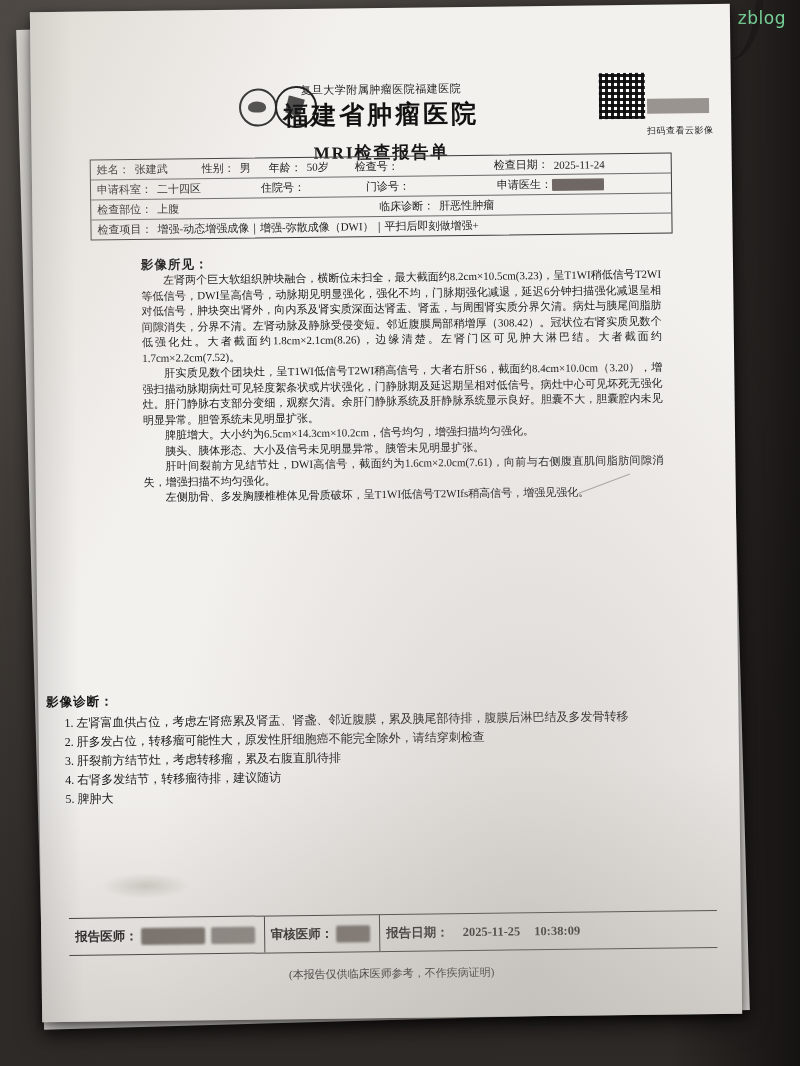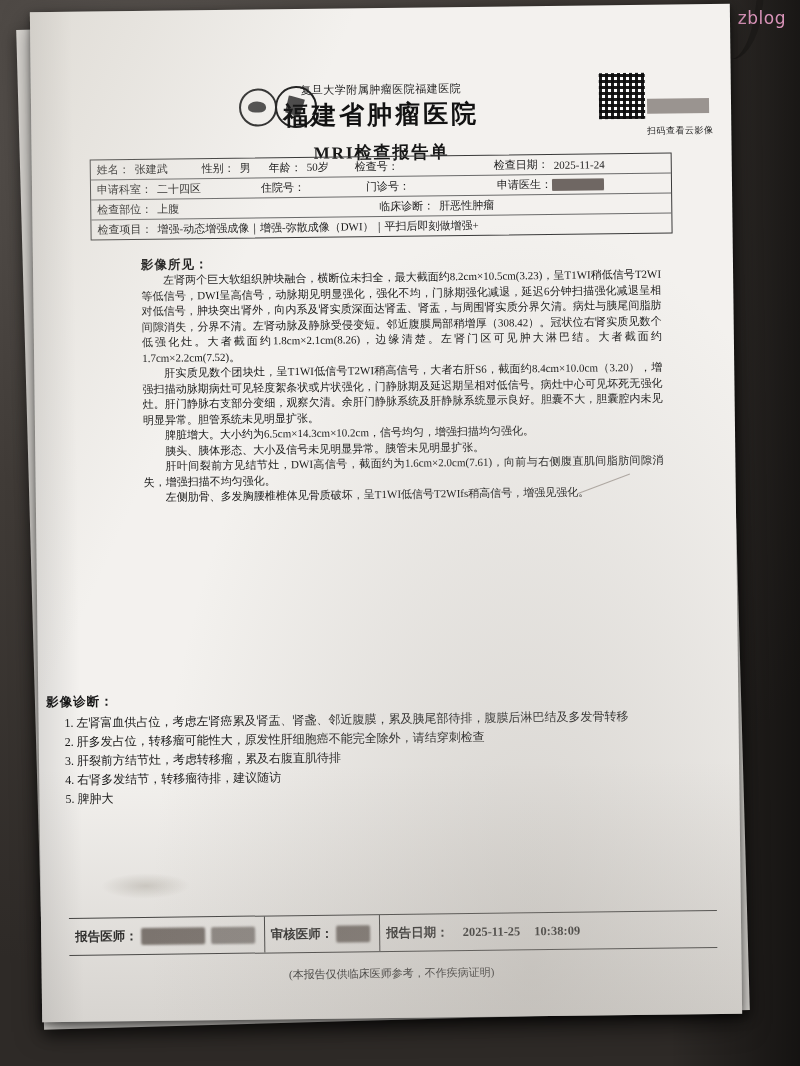--- a/index.html
+++ b/index.html
@@ -38,21 +38,21 @@
     right: 40px; top: -10px;
     width: 34px; height: 70px;
     border-right: 7px solid #1c1a18;
     border-bottom-right-radius: 60% 70%;
     transform: rotate(8deg);
     opacity: .85;
   }
   .watermark {
     position: absolute;
     top: 8px; right: 14px;
-    color: #f9a8d4;
+    color: #86efac;
     font-size: 17px;
     letter-spacing: .5px;
     opacity: .85;
     font-family: "DejaVu Sans", sans-serif;
   }
   
   .paper {
     position: absolute;
     left: 36px;
     top: 8px;

